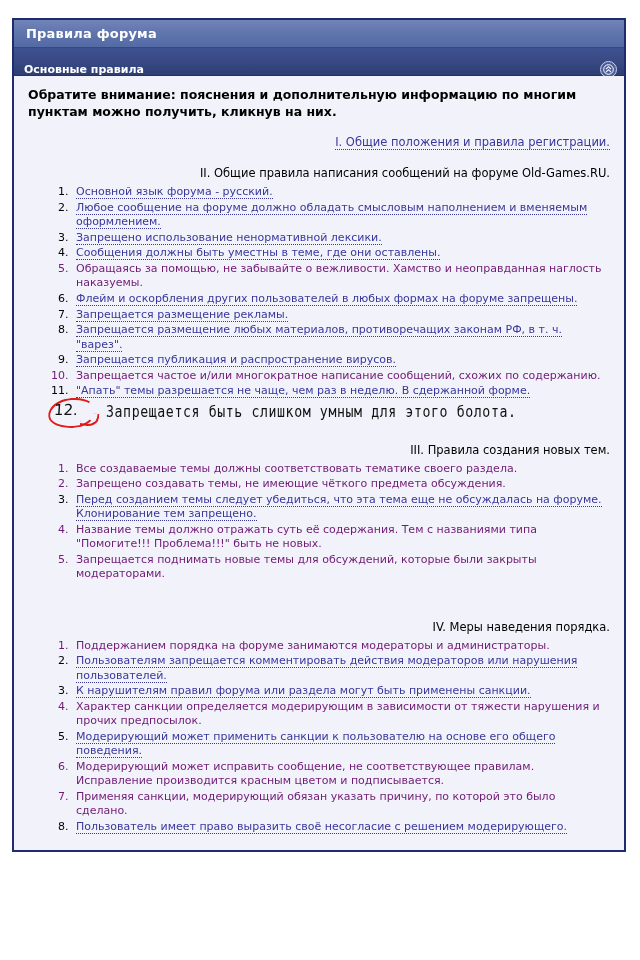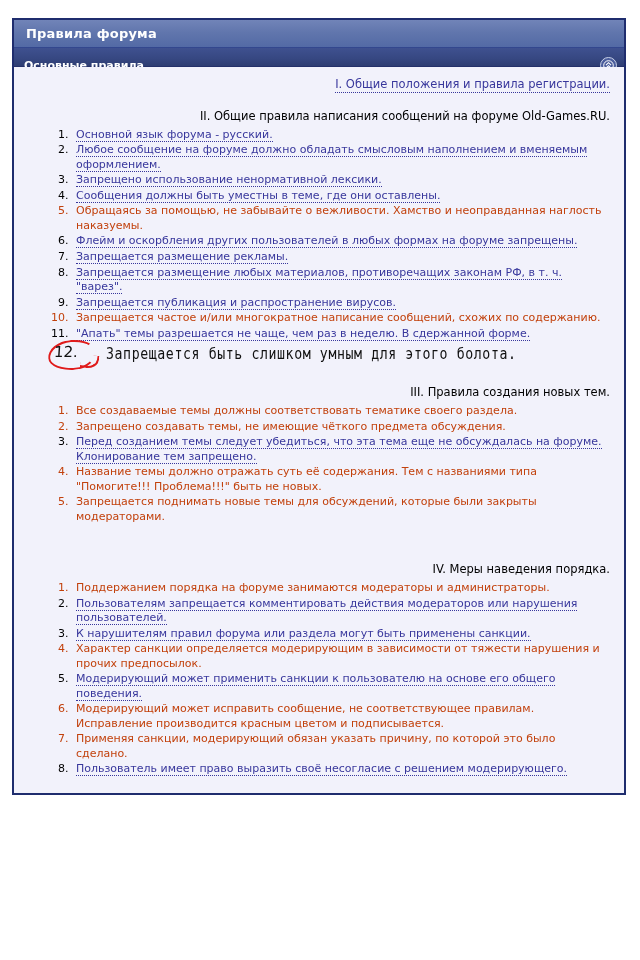--- a/index.html
+++ b/index.html
@@ -40,21 +40,21 @@
   .titlebar .title {
     color: #ffffff;
     font-size: 13px;
     font-weight: bold;
     letter-spacing: 0.2px;
     white-space: nowrap;
   }
 
   
   .subbar {
-    height: 19px;
+    height: 28px;
     background: linear-gradient(to bottom, #3f5190 0%, #364781 60%, #2e3d72 100%);
     display: flex;
     align-items: center;
     justify-content: space-between;
     padding: 16px 7px 0 10px;
     box-sizing: border-box;
     border-bottom: 1px solid #24306a;
   }
   .subbar .subtitle {
     color: #ffffff;
@@ -120,21 +120,21 @@
   ol.rules > li {
     margin: 0 0 1px 0;
     padding-left: 4px;
     color: #000;
   }
   ol.rules > li .lk {
     color: #38379c;
     border-bottom: 1px dotted #38379c;
     cursor: pointer;
   }
-  ol.rules > li.plain { color: #c2410c; }
+  ol.rules > li.plain { color: #701a75; }
 
   
   .hand-row {
     position: relative;
     height: 30px;
     margin-top: 2px;
     margin-left: 0px;
   }
   .hand-num {
     position: absolute;
@@ -196,20 +196,21 @@
       <svg width="11" height="11" viewBox="0 0 11 11" aria-hidden="true">
         <circle cx="5.5" cy="5.5" r="4.8" fill="none" stroke="#ffffff" stroke-width="1"></circle>
         <path d="M3 5.2 L5.5 2.7 L8 5.2" fill="none" stroke="#ffffff" stroke-width="1.1"></path>
         <path d="M3 8.2 L5.5 5.7 L8 8.2" fill="none" stroke="#ffffff" stroke-width="1.1"></path>
       </svg>
     </span>
   </div>
 
   <div class="content">
 
+    <p class="notice">Обратите внимание: пояснения и дополнительную информацию по многим пунктам можно получить, кликнув на них.</p>
 
     <div id="sections-root">
         <div class="sec-block">
           <div class="sec-head"><span class="sec-head linked">I. Общие положения и правила регистрации.</span></div>
         </div>
         <div class="sec-block">
           <div class="sec-head">II. Общие правила написания сообщений на форуме Old-Games.RU.</div>
           <ol class="rules">
             <li><span class="lk">Основной язык форума - русский.</span></li>
             <li><span class="lk">Любое сообщение на форуме должно обладать смысловым наполнением и вменяемым оформлением.</span></li>

